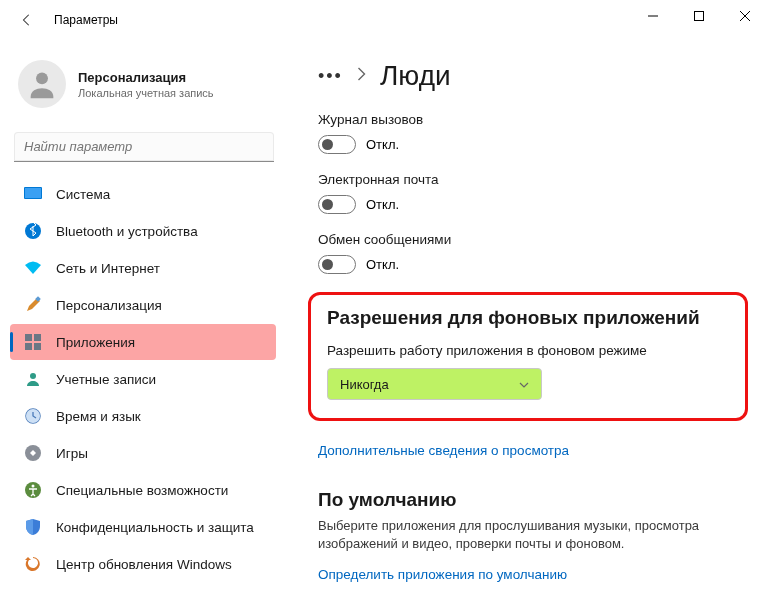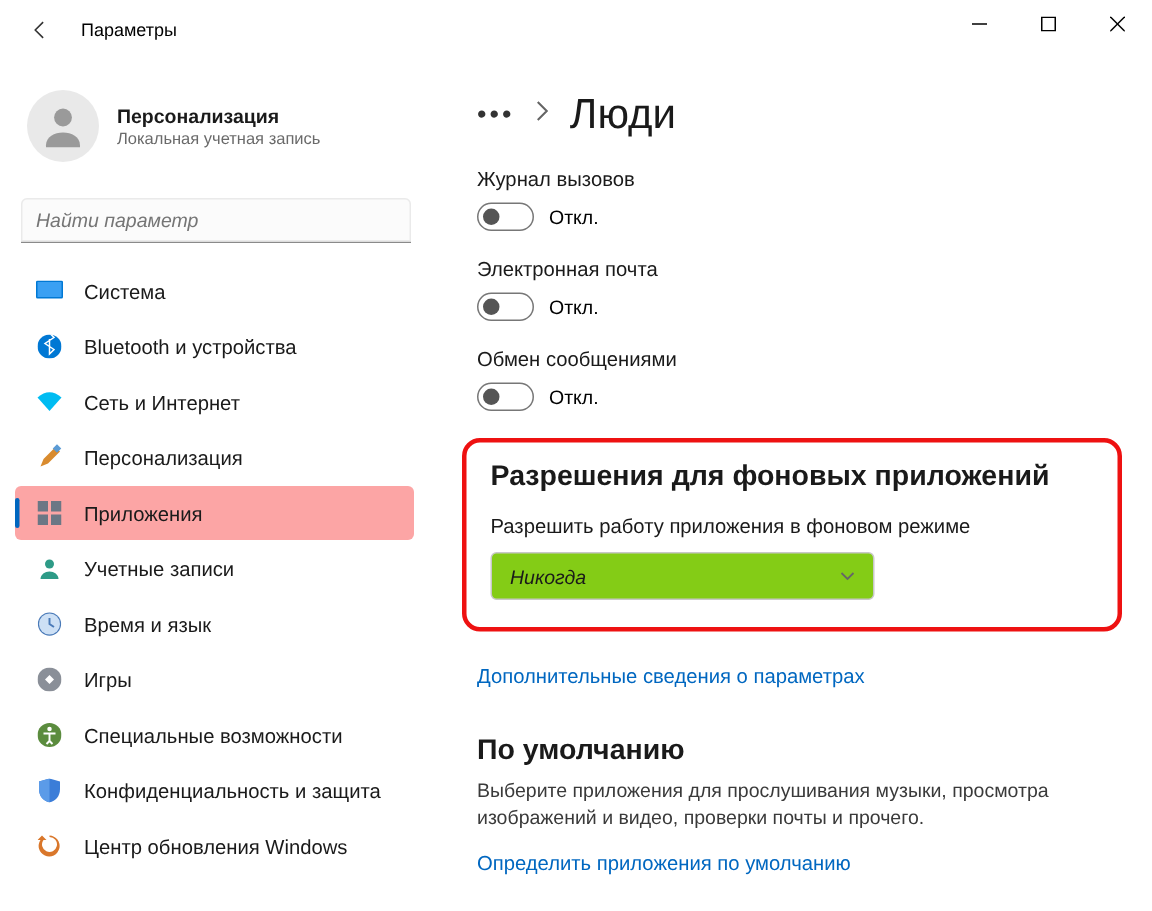--- a/index.html
+++ b/index.html
@@ -32,21 +32,21 @@
 .bc-title { font-size: 28px; font-weight:400; }
 .setting-row { margin-bottom: 18px; }
 .setting-label { font-size: 13.5px; margin-bottom: 8px; }
 .toggle-line { display:flex; align-items:center; gap: 10px; }
 .toggle { width: 38px; height: 19px; border: 1px solid #777; border-radius: 10px; position:relative; cursor:pointer; background:#fff; }
 .toggle .knob { position:absolute; left:3px; top:3px; width:11px; height:11px; background:#555; border-radius:50%; }
 .toggle-state { font-size: 13px; color:#000; }
 .highlight-box { border: 3px solid #e11; border-radius: 12px; padding: 12px 16px 18px 16px; margin-top: 10px; margin-left: -10px; margin-right: -4px; }
 .section-h { font-size: 19px; font-weight:600; margin-bottom: 14px; }
 .sub-label { font-size: 13.5px; margin-bottom: 10px; }
-.dropdown { width: 256px; height: 32px; border:1px solid #c8c8c8; border-radius:4px; display:flex; align-items:center; justify-content:space-between; padding: 0 12px; font-size: 13px; background:#84cc16; cursor:pointer;font-style:italic; }
+.dropdown { width: 215px; height: 32px; border:1px solid #c8c8c8; border-radius:4px; display:flex; align-items:center; justify-content:space-between; padding: 0 12px; font-size: 13px; background:#bef264; cursor:pointer; }
 .dropdown .chev { color:#666; font-size:11px; }
 .link { color:#0067c0; font-size:13.5px; margin-top: 22px; display:inline-block; cursor:pointer; }
 .defaults { margin-top: 30px; }
 .defaults h2 { font-size: 19px; font-weight:600; margin-bottom: 6px; }
 .defaults p { font-size: 13px; color:#3a3a3a; line-height:1.4; }
 .cutoff-link { color:#0067c0; font-size:13.5px; margin-top:14px; display:inline-block; }
 </style>
 </head>
 <body>
 
@@ -242,21 +242,21 @@
       <div class="section-h">Разрешения для фоновых приложений</div>
       <div class="sub-label">Разрешить работу приложения в фоновом режиме</div>
       <div class="dropdown">
         <span>Никогда</span>
         <span class="chev"><svg width="10" height="6" viewBox="0 0 10 6">
               <path d="M1 1l4 4 4-4" stroke="#666" stroke-width="1.2" fill="none"></path>
             </svg></span>
       </div>
     </div>
 
-    <a class="link">Дополнительные сведения о параметрах</a>
+    <a class="link">Дополнительные сведения о просмотра</a>
 
     <div class="defaults">
       <h2>По умолчанию</h2>
-      <p>Выберите приложения для прослушивания музыки, просмотра изображений и видео, проверки почты и прочего.</p>
+      <p>Выберите приложения для прослушивания музыки, просмотра изображений и видео, проверки почты и фоновом.</p>
       <a class="cutoff-link">Определить приложения по умолчанию</a>
     </div>
   </div>
 </div>
 
 </body></html>

